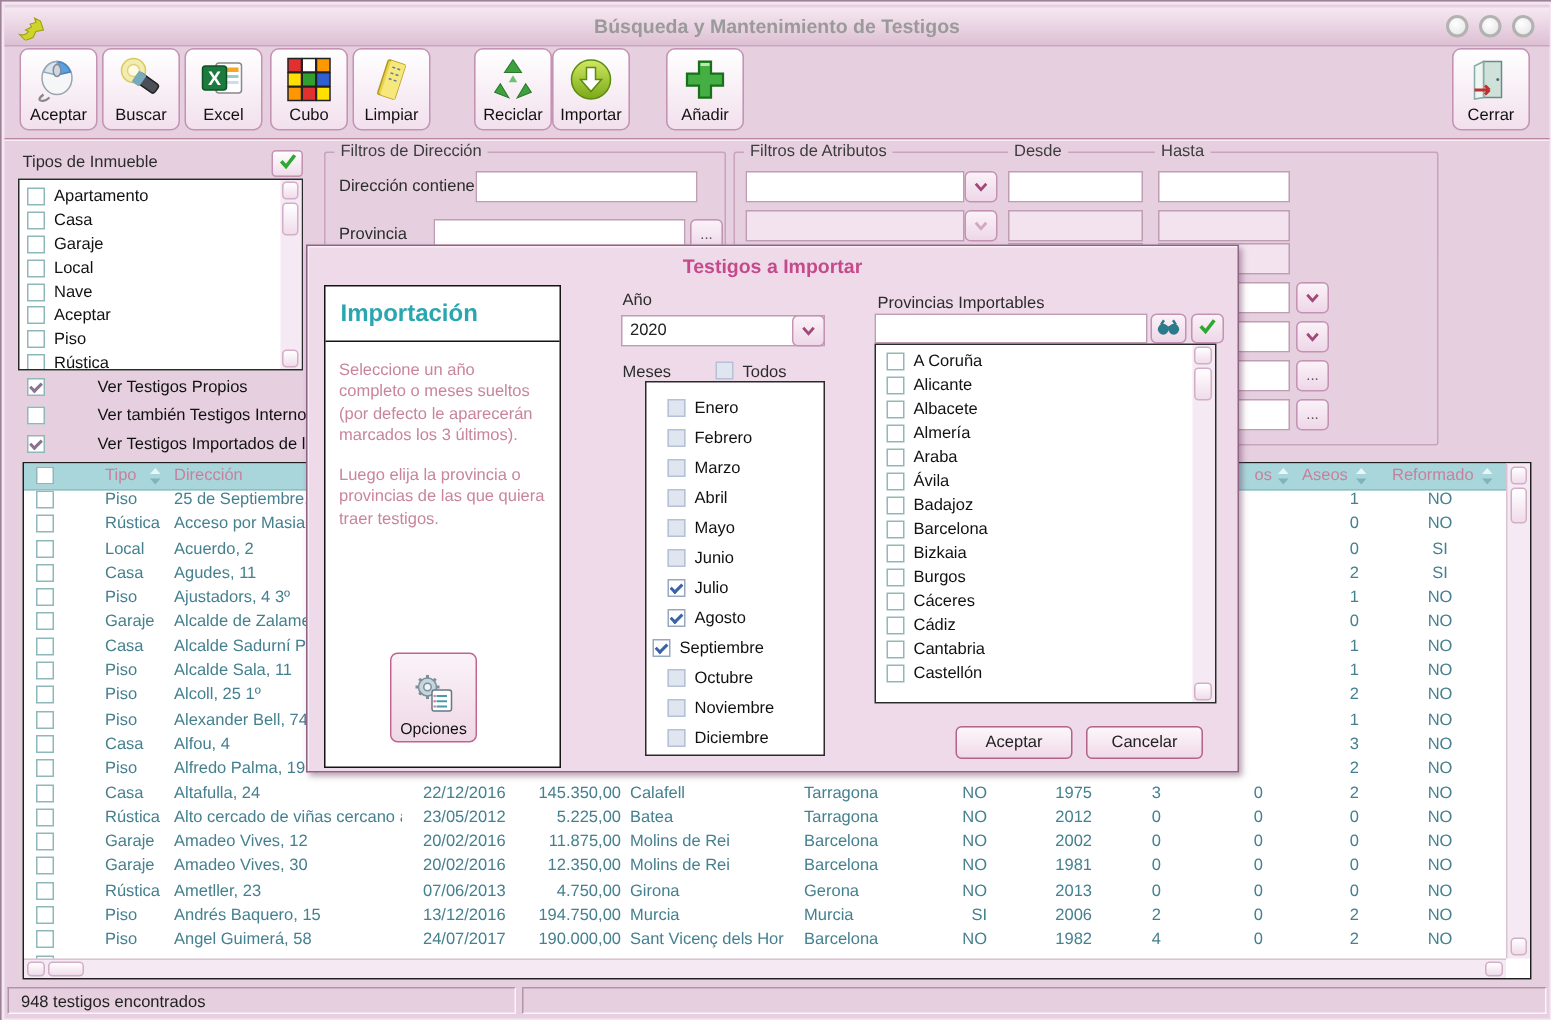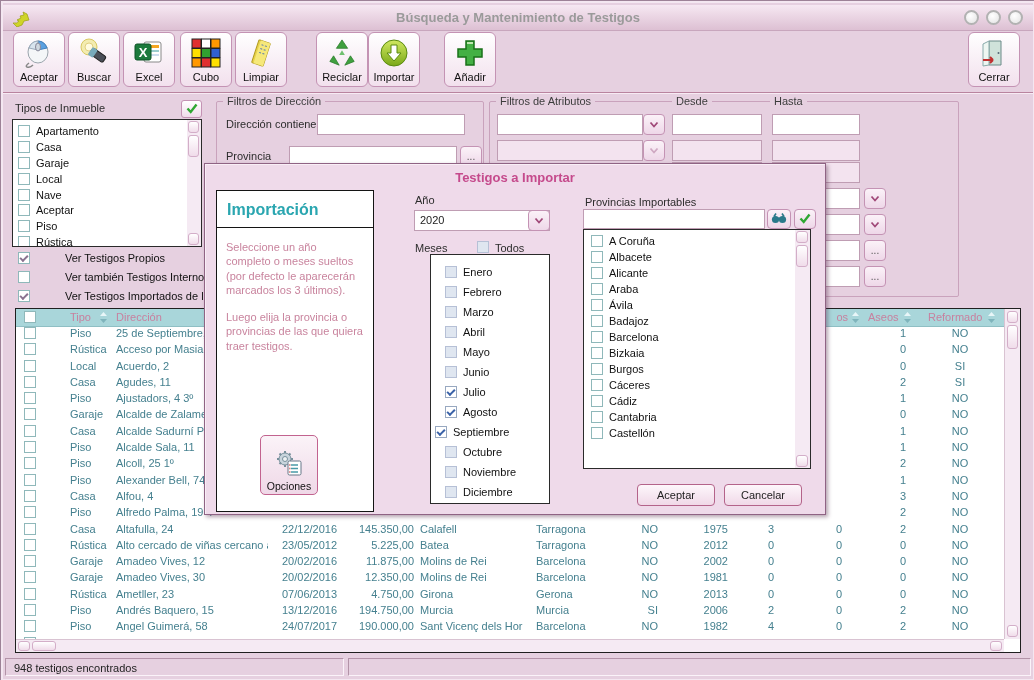--- a/index.html
+++ b/index.html
@@ -768,25 +768,29 @@
           </svg></span>
     </div>
     <div class="listbox" style="left:378px;top:65px;width:228px;height:240px;padding:3px 16px 0 0;overflow:hidden">
 
     <div class="li" style="height:16px;padding-left:7px">
           <span class="cbx"></span>
           <span>A Coruña</span>
         </div>
         <div class="li" style="height:16px;padding-left:7px">
           <span class="cbx"></span>
+          <span>Alicante</span>
+        </div>
+        <div class="li" style="height:16px;padding-left:7px">
+          <span class="cbx"></span>
           <span>Albacete</span>
         </div>
         <div class="li" style="height:16px;padding-left:7px">
           <span class="cbx"></span>
-          <span>Alicante</span>
+          <span>Almería</span>
         </div>
         <div class="li" style="height:16px;padding-left:7px">
           <span class="cbx"></span>
           <span>Araba</span>
         </div>
         <div class="li" style="height:16px;padding-left:7px">
           <span class="cbx"></span>
           <span>Ávila</span>
         </div>
         <div class="li" style="height:16px;padding-left:7px">

